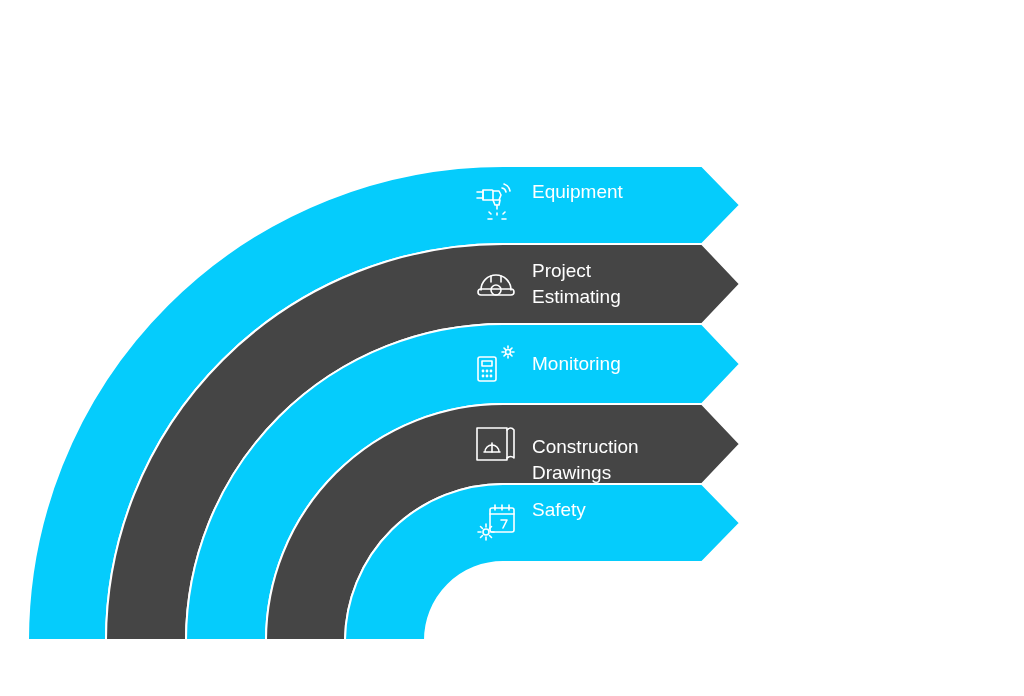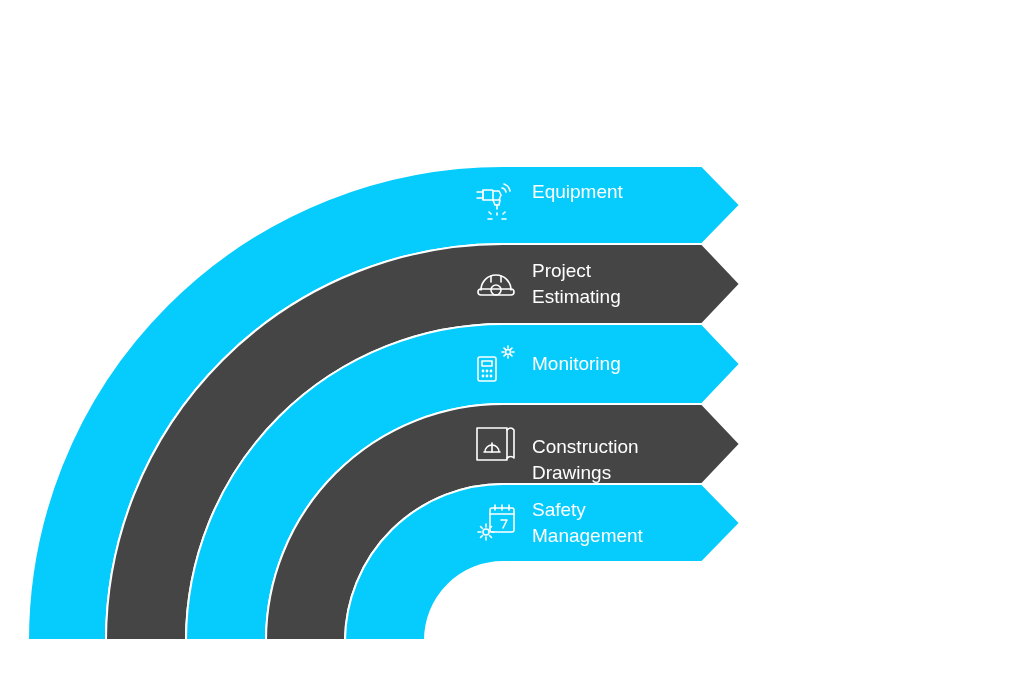--- a/index.html
+++ b/index.html
@@ -91,14 +91,13 @@
 </div>
 <div class="label" style="top:351px">
   <span>Monitoring</span>
 </div>
 <div class="label" style="top:434px">
   <span>Construction</span>
   <span>Drawings</span>
 </div>
 <div class="label" style="top:497px">
   <span>Safety</span>
-  <span>Management</span>
 </div>
 
 </body></html>

